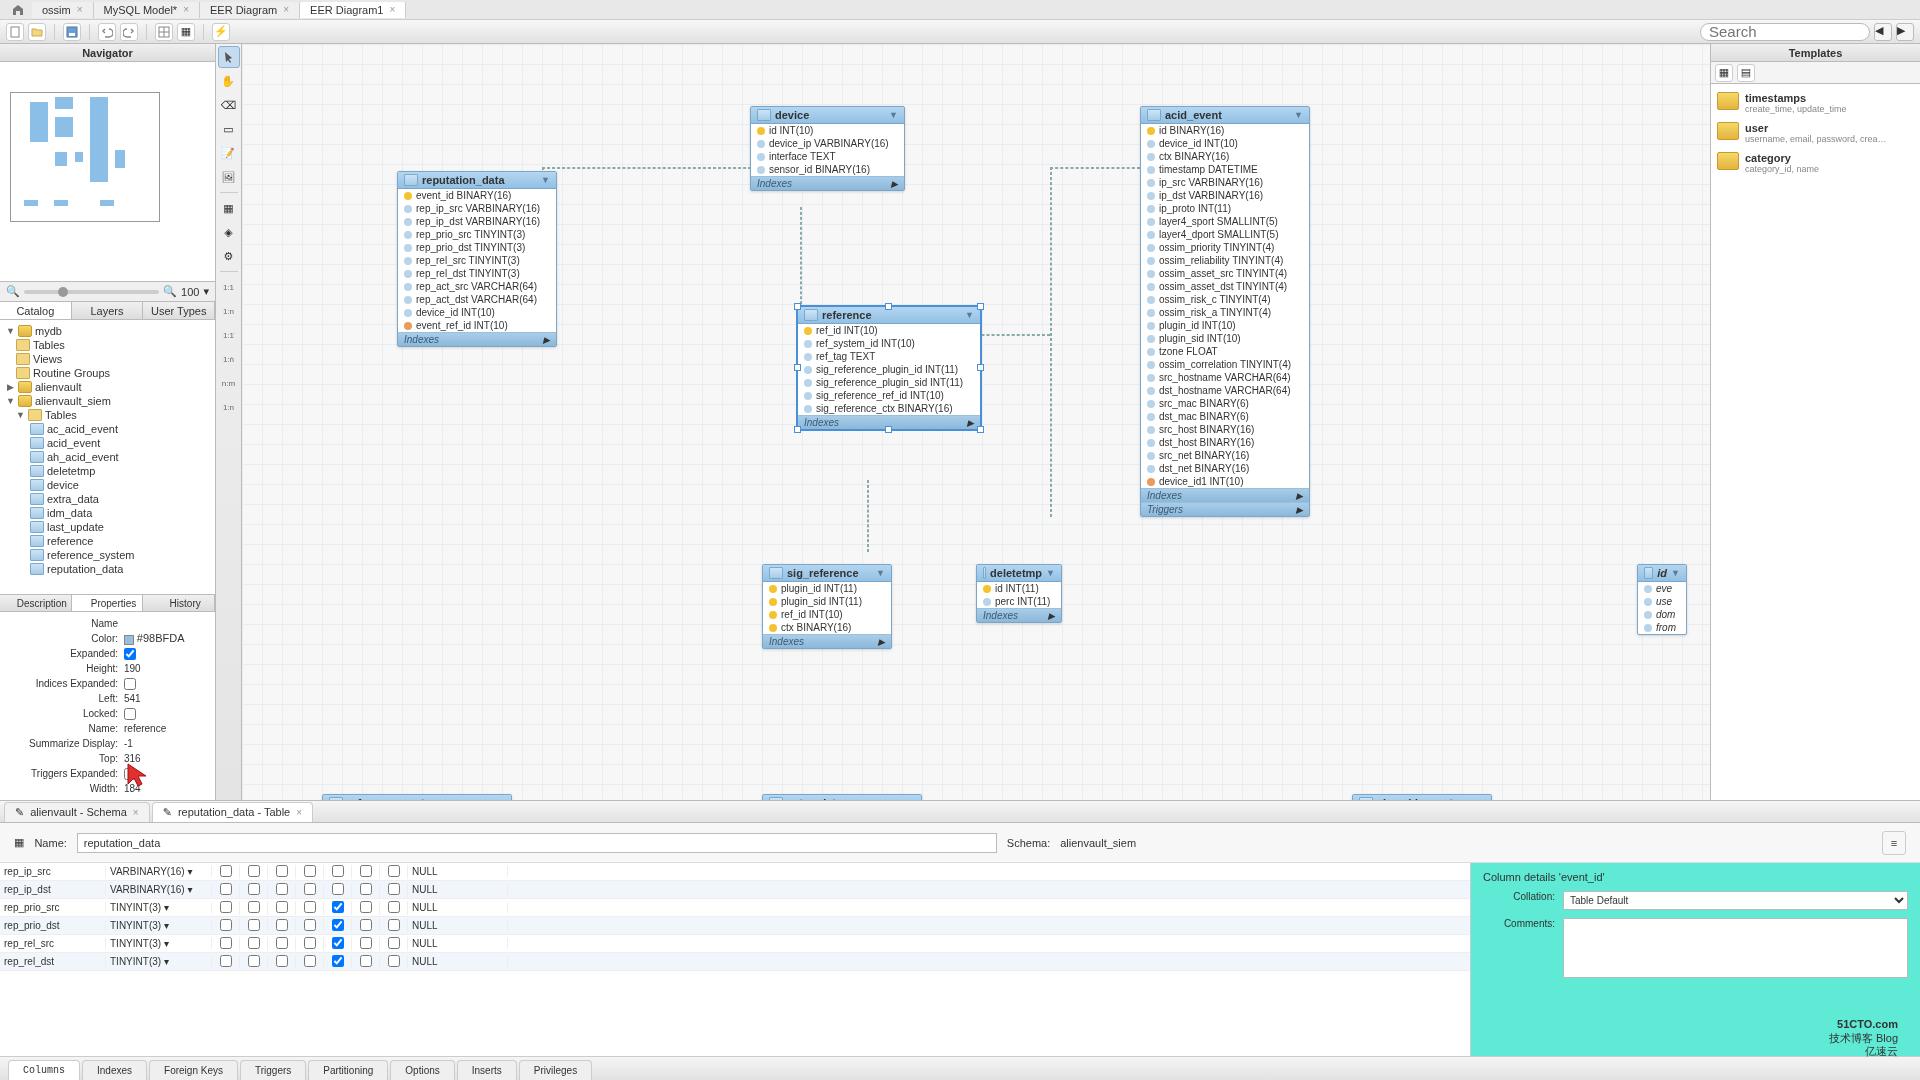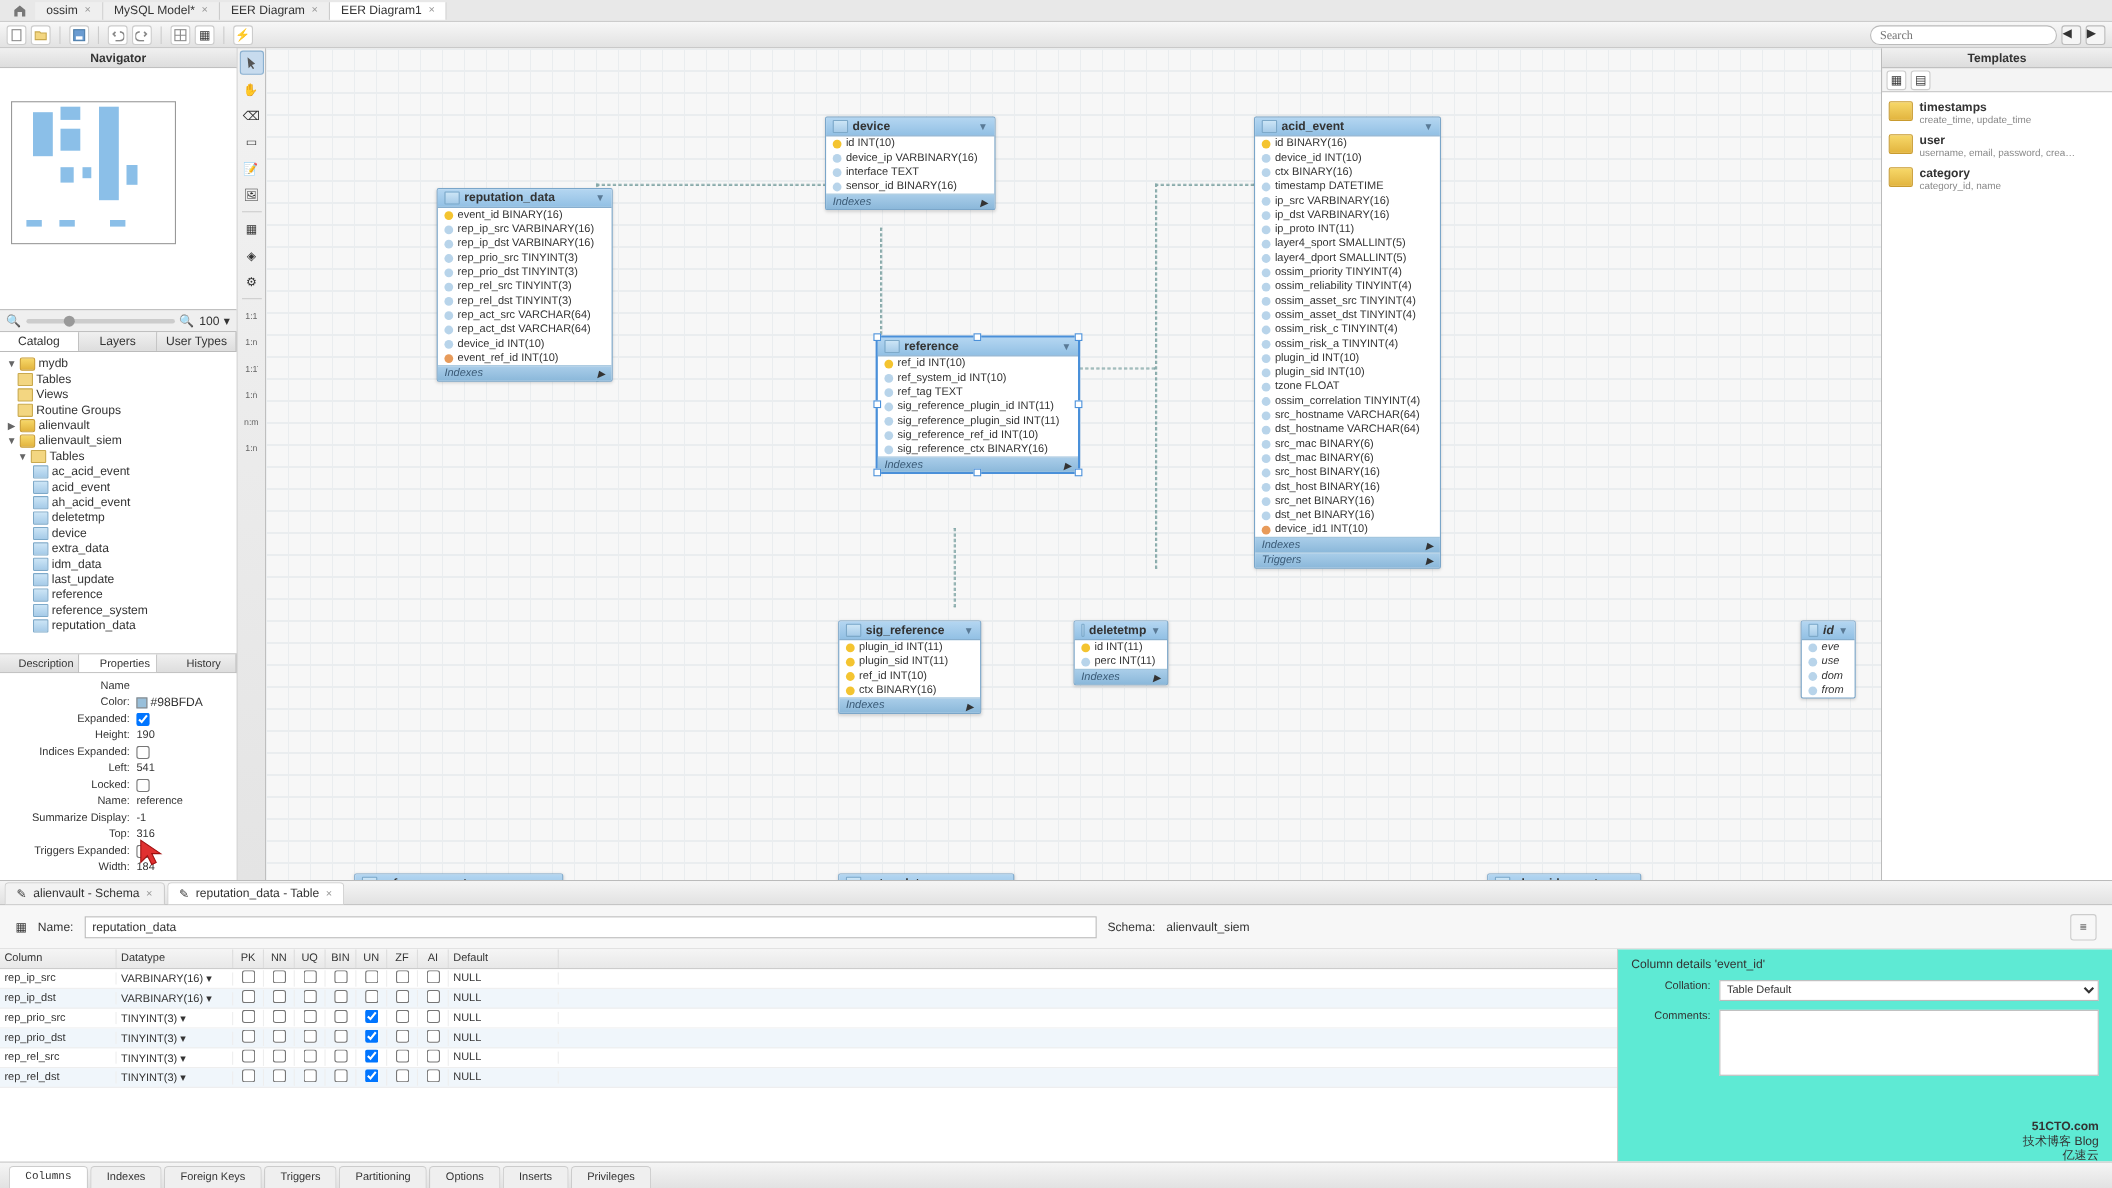--- a/index.html
+++ b/index.html
@@ -6,21 +6,21 @@
 body{background:#ececec;width:1920px;height:1080px;overflow:hidden;transform-origin:top left;}
 .top-tabs{height:20px;background:#e8e8e8;border-bottom:1px solid #ccc;display:flex;align-items:center;padding:0 4px;}
 .home-icon{width:16px;height:16px;margin:0 6px;display:flex;align-items:center;justify-content:center;}
 .doc-tab{padding:2px 10px;border-right:1px solid #ccc;background:#efefef;display:flex;align-items:center;gap:6px;cursor:pointer;}
 .doc-tab.active{background:#fff;}
 .close-x{color:#999;font-size:10px;}
 .toolbar{height:24px;background:linear-gradient(#f7f7f7,#e2e2e2);border-bottom:1px solid #bbb;display:flex;align-items:center;padding:0 6px;gap:4px;}
 .tb-btn{width:18px;height:18px;border:1px solid #ccc;border-radius:3px;background:#fff;display:flex;align-items:center;justify-content:center;}
 .tb-sep{width:1px;height:16px;background:#ccc;margin:0 4px;}
 .search-box{margin-left:auto;display:flex;align-items:center;gap:4px;}
-.search-box input{width:170px;height:18px;border:1px solid #bbb;border-radius:10px;padding:0 18px 0 8px;background:#fff;font-size:11px;font-family:Liberation Serif, serif;}
+.search-box input{width:170px;height:18px;border:1px solid #bbb;border-radius:10px;padding:0 18px 0 8px;background:#fff;font-size:15px;}
 .mini-btn{width:18px;height:18px;border:1px solid #bbb;border-radius:3px;background:#f5f5f5;}
 .content-row{display:flex;height:756px;}
 .left-col{width:216px;display:flex;flex-direction:column;border-right:1px solid #bbb;background:#f4f4f4;}
 .nav-header{height:18px;background:linear-gradient(#f0f0f0,#ddd);text-align:center;font-weight:bold;border-bottom:1px solid #bbb;line-height:18px;}
 .minimap{height:220px;background:#fff;padding:10px;position:relative;border-bottom:1px solid #bbb;}
 .mm-box{position:absolute;border:1px solid #999;}
 .mm-rect{position:absolute;background:#8bbfe8;}
 .zoom-row{height:20px;display:flex;align-items:center;padding:0 6px;gap:4px;border-bottom:1px solid #bbb;background:#efefef;}
 .zoom-slider{flex:1;height:4px;background:#ccc;border-radius:2px;position:relative;}
 .zoom-thumb{width:10px;height:10px;background:#999;border-radius:50%;position:absolute;left:25%;top:-3px;}
@@ -94,21 +94,21 @@
 .cb{width:12px;height:12px;}
 .details{width:450px;border-left:1px solid #ccc;background:#5eead4;padding:8px 12px;}
 .details-title{font-size:11px;margin-bottom:8px;}
 .det-row{display:flex;align-items:flex-start;margin-bottom:8px;}
 .det-label{width:80px;text-align:right;padding-right:8px;font-size:10px;}
 .det-row select,.det-row textarea{flex:1;border:1px solid #bbb;background:#fff;font-size:10px;padding:2px;}
 .det-row textarea{height:60px;resize:none;}
 .sub-tabs{height:24px;background:linear-gradient(#f5f5f5,#e2e2e2);display:flex;align-items:flex-end;padding:0 8px;gap:2px;border-top:1px solid #ccc;}
 .sub-tab{padding:4px 14px;border:1px solid #ccc;border-bottom:none;border-radius:4px 4px 0 0;background:#efefef;cursor:pointer;font-size:10px;}
 .sub-tab.active{background:#fff;font-family:Liberation Mono, monospace;}
-.watermark{position:absolute;right:12px;bottom:22px;text-align:right;font-size:14px;color:rgba(100,120,150,0.3);line-height:1.2;pointer-events:none;}
+.watermark{position:absolute;right:22px;bottom:22px;text-align:right;font-size:14px;color:rgba(100,120,150,0.3);line-height:1.2;pointer-events:none;}
 svg{display:block;}
 </style>
 </head>
 <body>
 
 <div class="top-tabs">
   <div class="home-icon">
       <svg width="14" height="14" viewBox="0 0 14 14">
         <path d="M7 2l5 4v6H9V8H5v4H2V6z" fill="#777"></path>
       </svg>
@@ -585,32 +585,20 @@
   <div class="bt-form">
     <span>▦</span>
     <span>Name:</span>
     <input type="text" style="width: 920px;" value="reputation_data">
     <span>Schema:</span>
     <span>alienvault_siem</span>
     <div class="coll-icon">≡</div>
   </div>
   <div class="editor-row">
     <div class="col-grid">
-      <div class="grid-head" id="grid-head">
-          <div class="gh col">Column</div>
-          <div class="gh dt">Datatype</div>
-          <div class="gh f">PK</div>
-          <div class="gh f">NN</div>
-          <div class="gh f">UQ</div>
-          <div class="gh f">BIN</div>
-          <div class="gh f">UN</div>
-          <div class="gh f">ZF</div>
-          <div class="gh f">AI</div>
-          <div class="gh def">Default</div>
-        </div>
       <div id="grid-body">
           <div class="grid-row">
             <div class="gc col">rep_ip_src</div>
             <div class="gc dt">VARBINARY(16) ▾</div>
             <div class="gc f"><input type="checkbox" class="cb" style=""></div>
             <div class="gc f"><input type="checkbox" class="cb" style=""></div>
             <div class="gc f"><input type="checkbox" class="cb" style=""></div>
             <div class="gc f"><input type="checkbox" class="cb" style=""></div>
             <div class="gc f"><input type="checkbox" class="cb" style=""></div>
             <div class="gc f"><input type="checkbox" class="cb" style=""></div>

